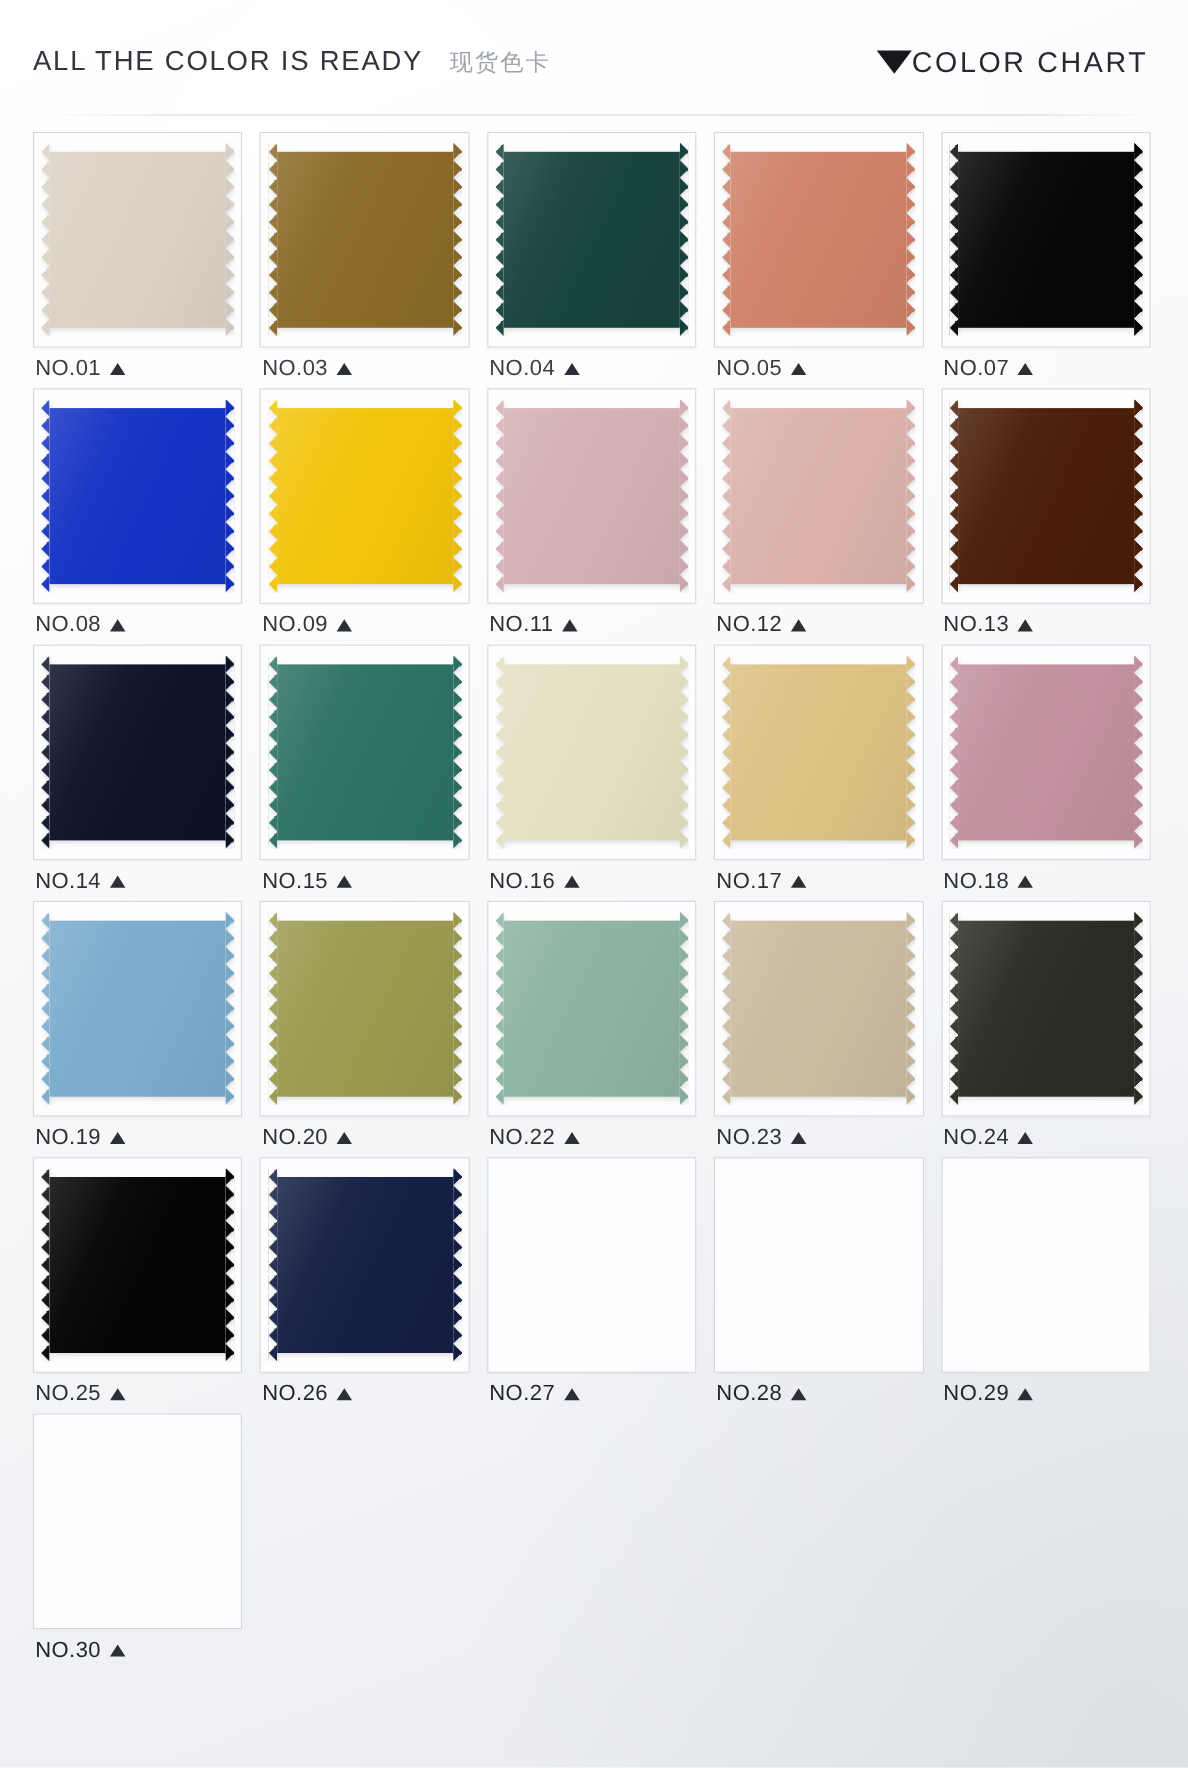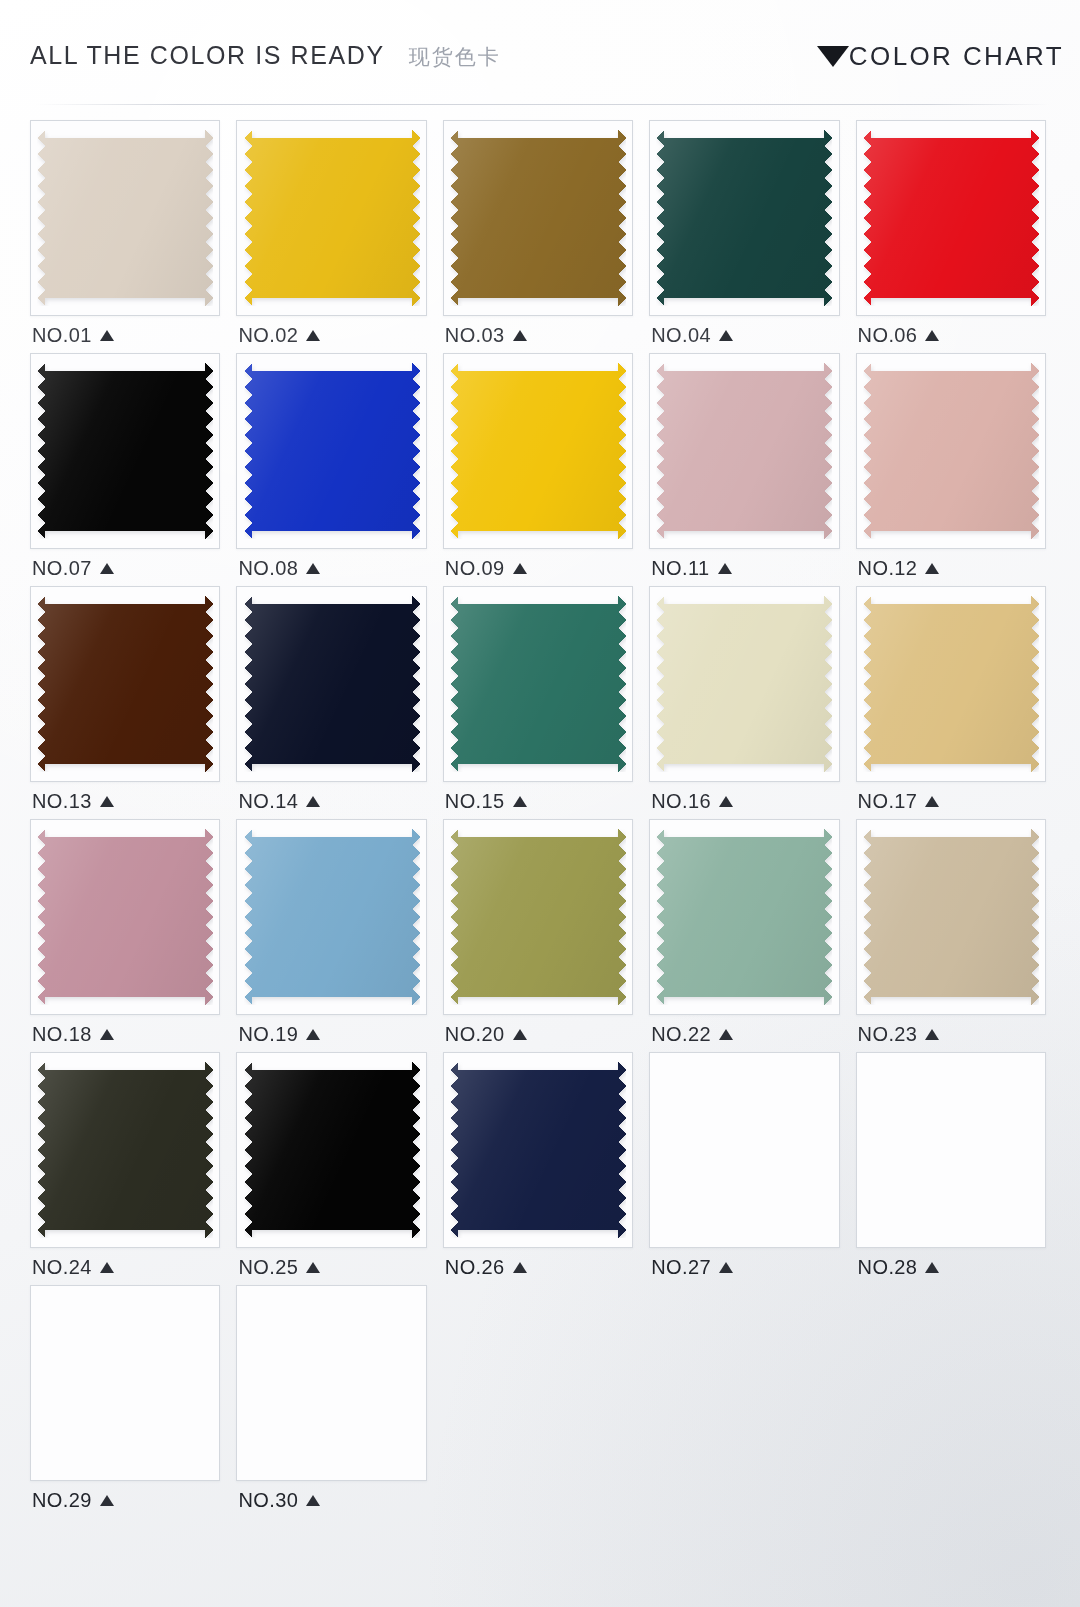--- a/index.html
+++ b/index.html
@@ -35,21 +35,21 @@
   }
 
   
   .header {
     position: absolute;
     top: 0; left: 0;
     width: 1080px;
     height: 112px;
     display: flex;
     align-items: center;
-    padding: 0 16px 0 30px;
+    padding: 0 36px 0 30px;
     z-index: 4;
   }
 
   .header-left {
     display: flex;
     align-items: baseline;
     gap: 24px;
   }
 
   .title-en {
@@ -229,58 +229,47 @@
           </div>
         </div>
         <div class="label">
           <span class="label-text">NO.01</span>
           <span class="tri-up"></span>
         </div>
       </div>
       <div class="cell row-0">
         <div class="window">
           <div class="swatch">
-            <div class="swatch-inner" style="background: rgb(232, 188, 24);"></div>
-          </div>
-        </div>
-        <div class="label">
-          <span class="label-text">NO.02</span>
+            <div class="swatch-inner" style="background: rgb(139, 106, 40);"></div>
+          </div>
+        </div>
+        <div class="label">
+          <span class="label-text">NO.03</span>
           <span class="tri-up"></span>
         </div>
       </div>
       <div class="cell row-0">
         <div class="window">
           <div class="swatch">
-            <div class="swatch-inner" style="background: rgb(139, 106, 40);"></div>
-          </div>
-        </div>
-        <div class="label">
-          <span class="label-text">NO.03</span>
+            <div class="swatch-inner" style="background: rgb(23, 67, 63);"></div>
+          </div>
+        </div>
+        <div class="label">
+          <span class="label-text">NO.04</span>
           <span class="tri-up"></span>
         </div>
       </div>
       <div class="cell row-0">
         <div class="window">
           <div class="swatch">
-            <div class="swatch-inner" style="background: rgb(23, 67, 63);"></div>
-          </div>
-        </div>
-        <div class="label">
-          <span class="label-text">NO.04</span>
-          <span class="tri-up"></span>
-        </div>
-      </div>
-      <div class="cell row-1">
-        <div class="window">
-          <div class="swatch">
-            <div class="swatch-inner" style="background: rgb(229, 16, 27);"></div>
-          </div>
-        </div>
-        <div class="label">
-          <span class="label-text">NO.06</span>
+            <div class="swatch-inner" style="background: rgb(207, 130, 104);"></div>
+          </div>
+        </div>
+        <div class="label">
+          <span class="label-text">NO.05</span>
           <span class="tri-up"></span>
         </div>
       </div>
       <div class="cell row-1">
         <div class="window">
           <div class="swatch">
             <div class="swatch-inner" style="background: rgb(6, 6, 6);"></div>
           </div>
         </div>
         <div class="label">

